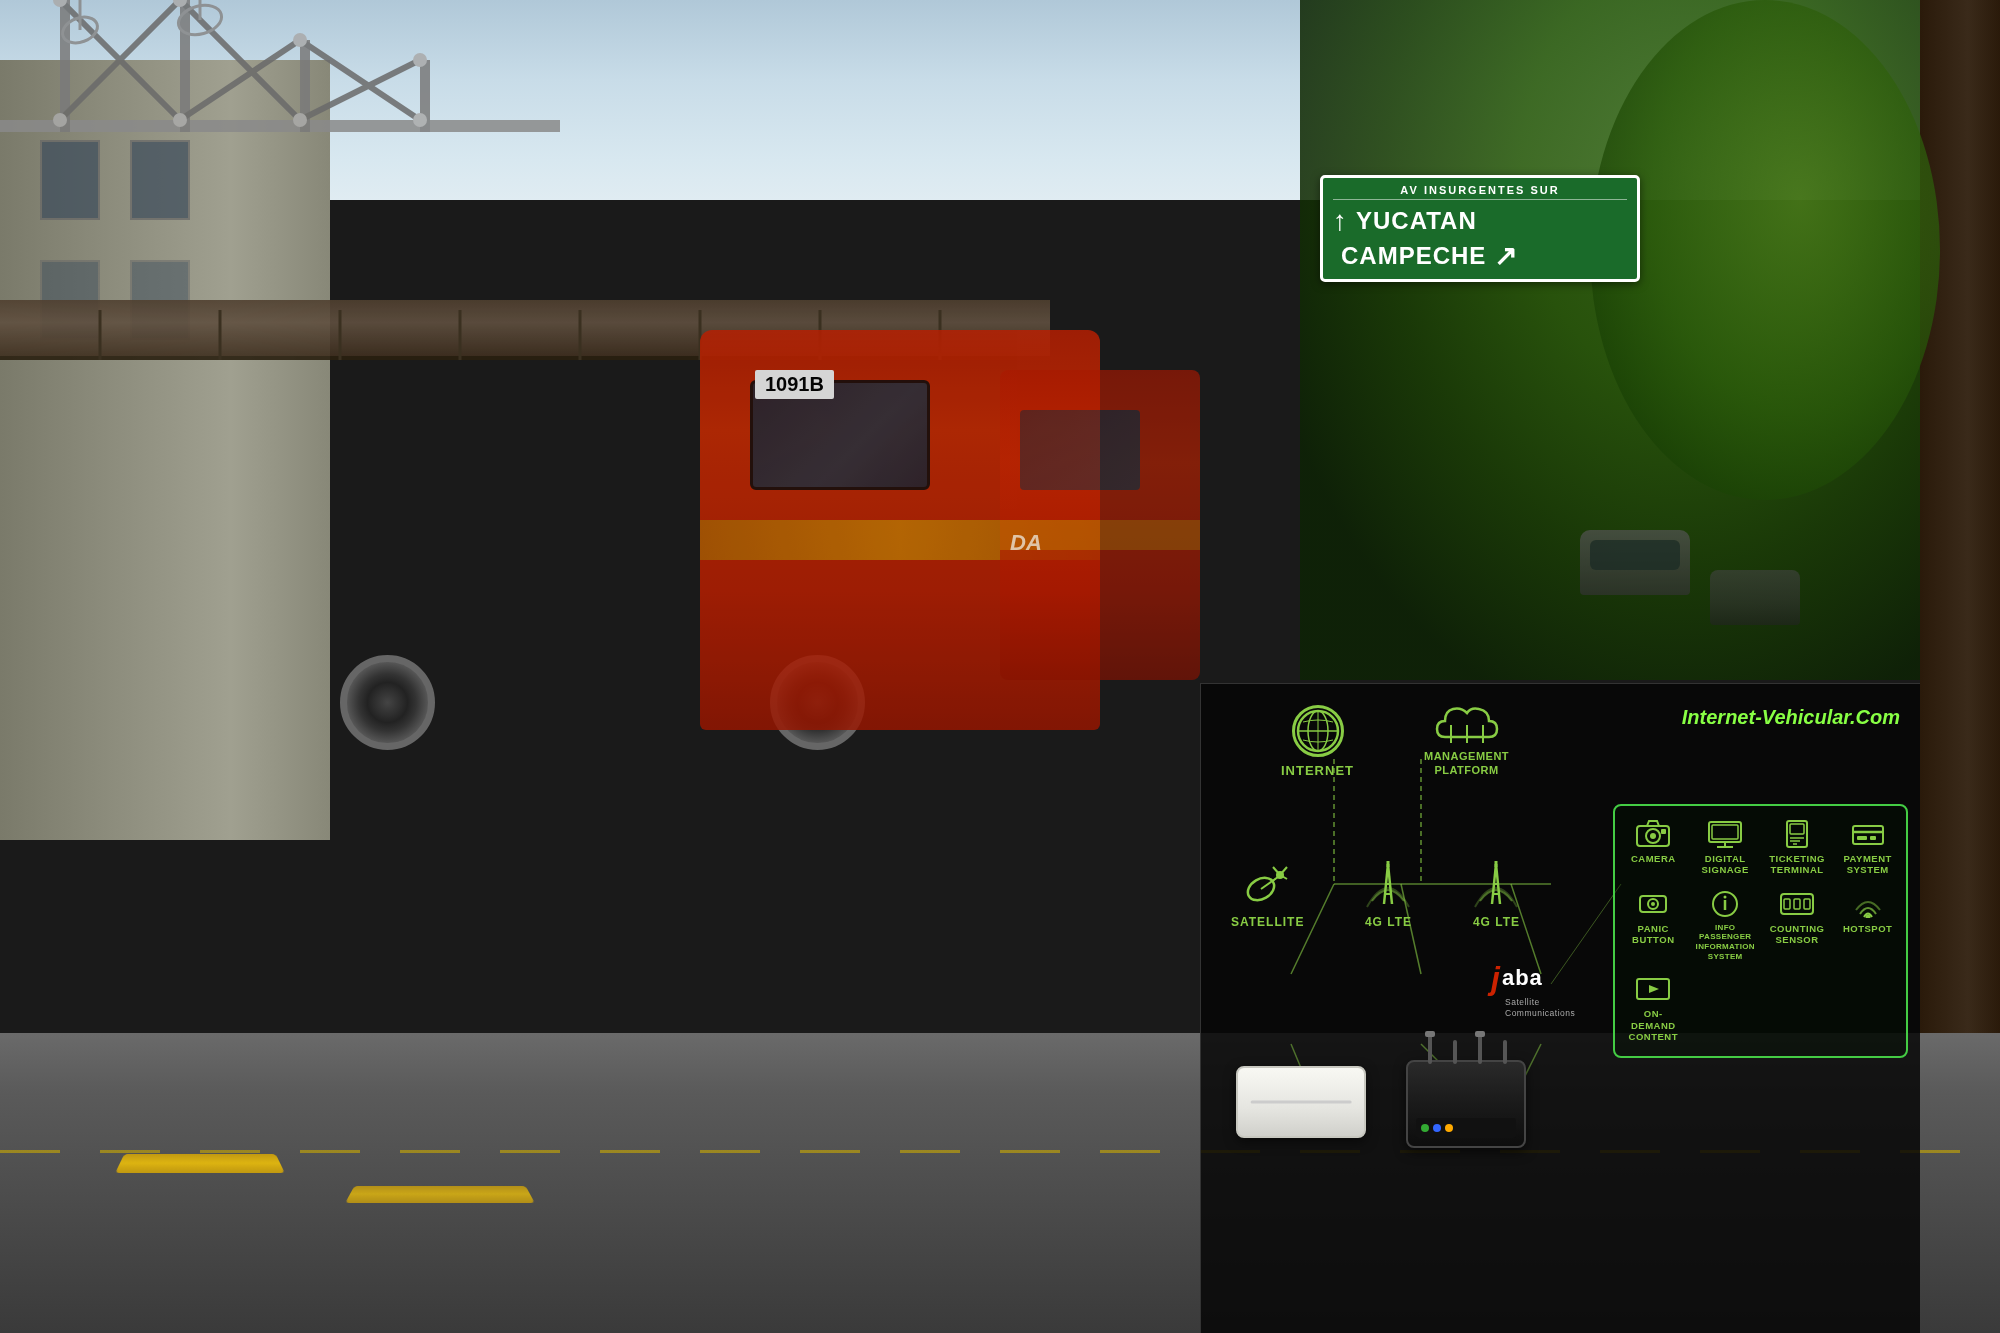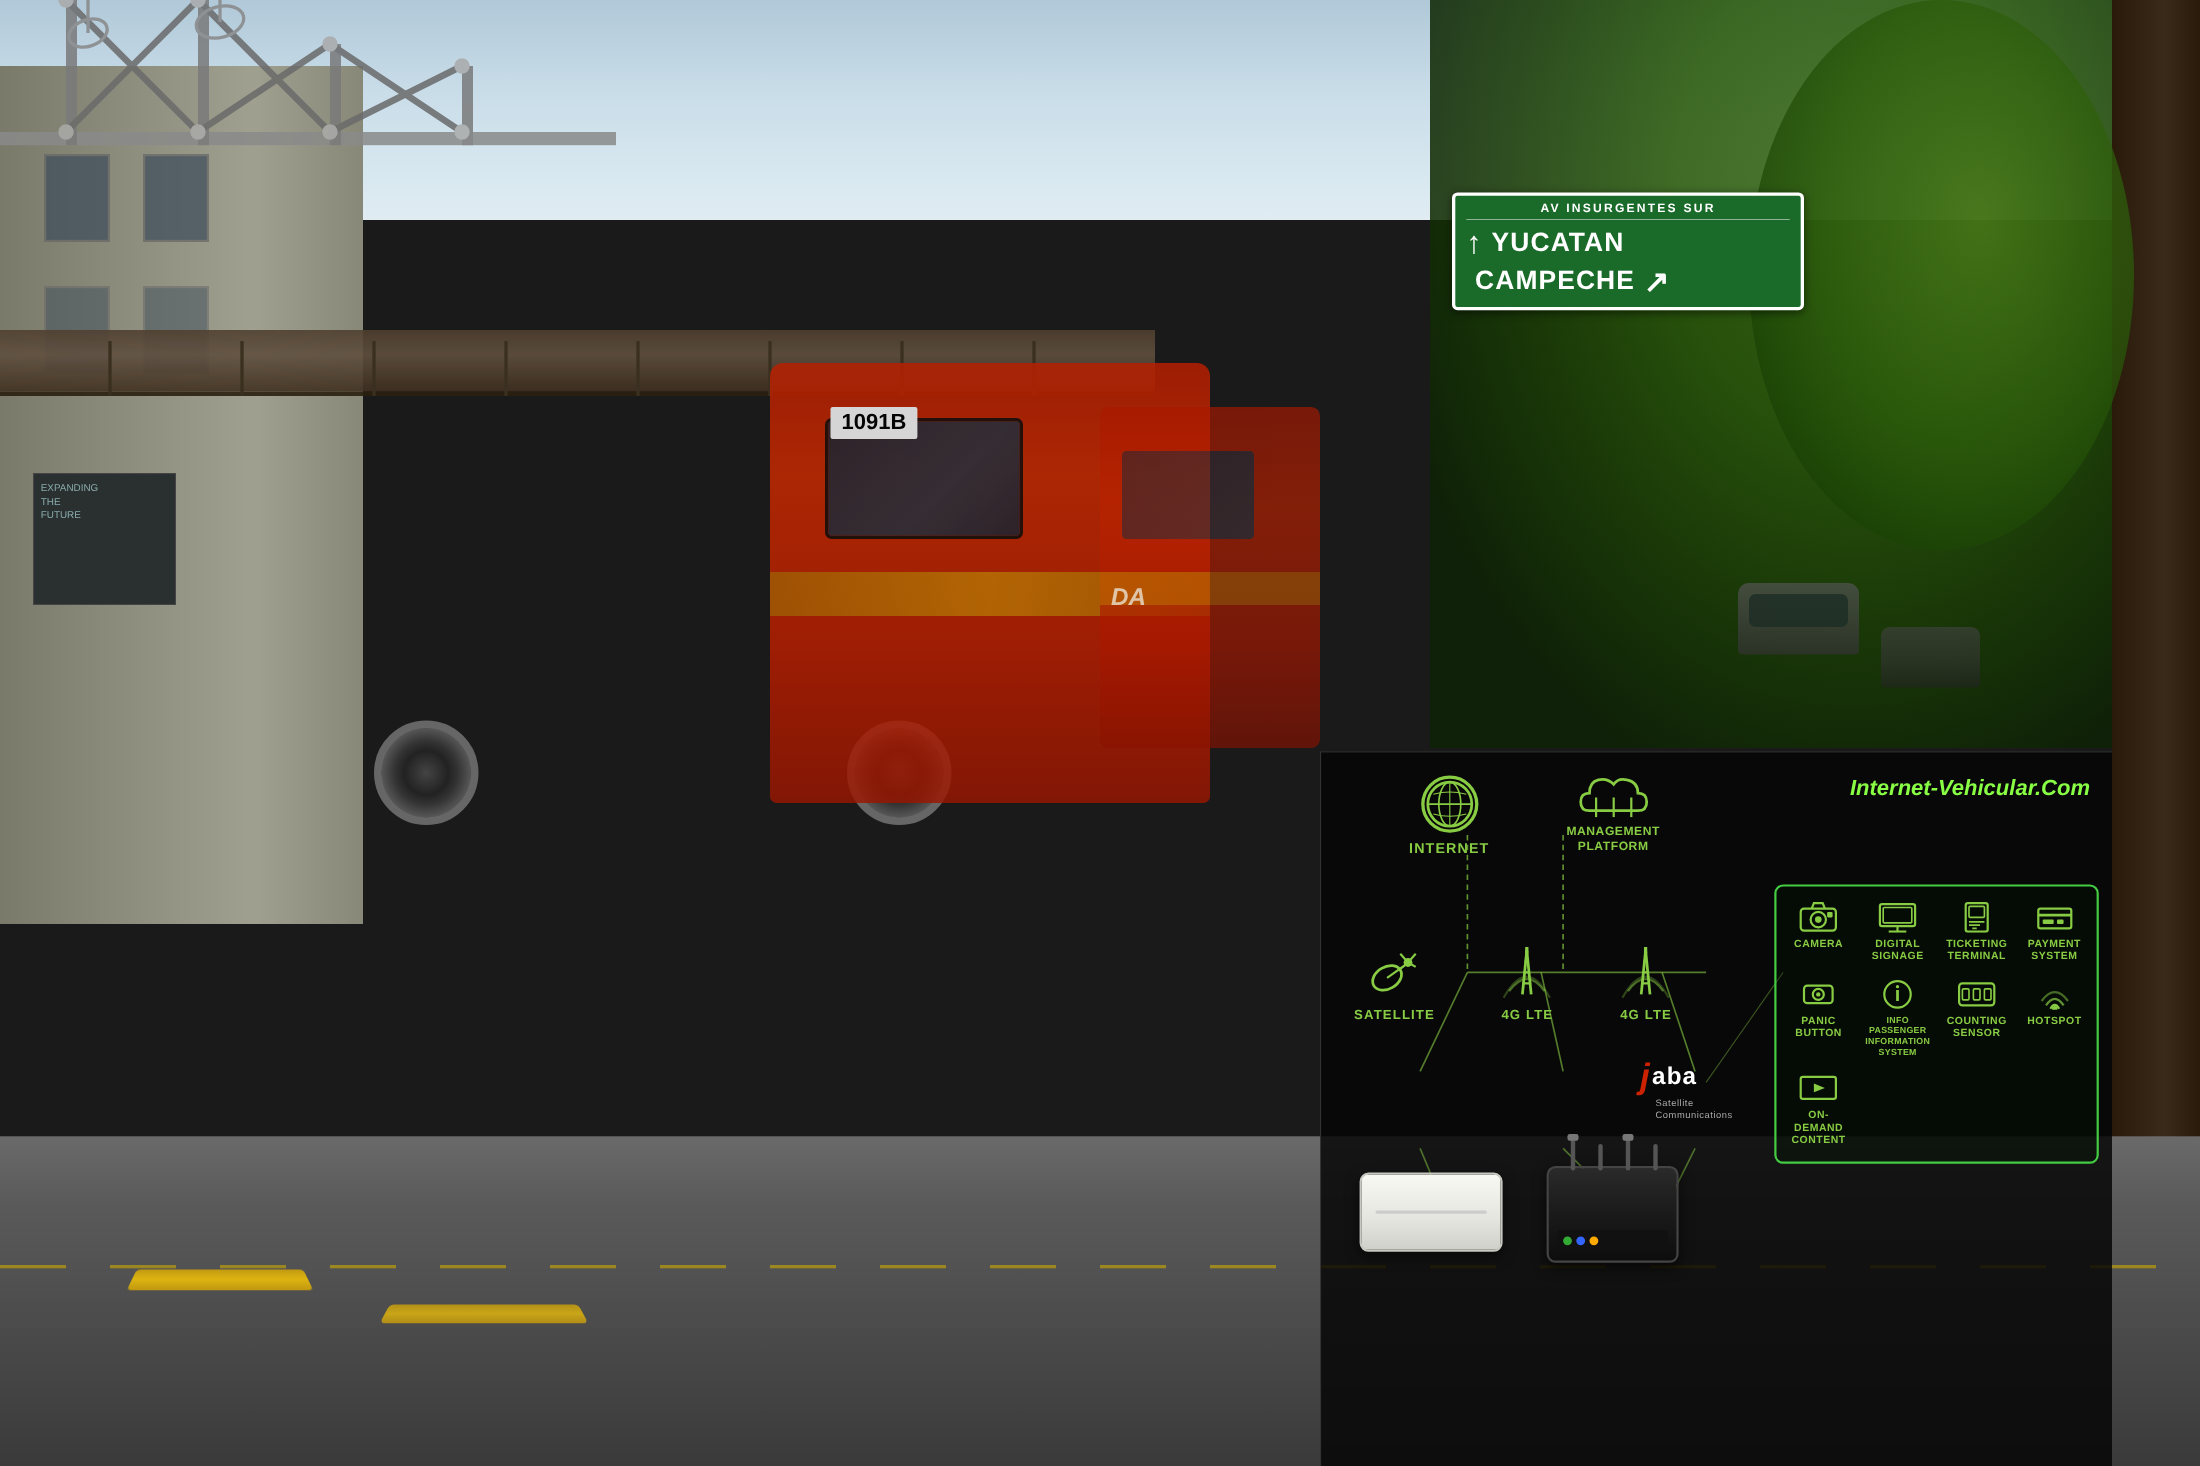--- a/index.html
+++ b/index.html
@@ -19,23 +19,20 @@
 
   <div style="position:absolute;top:0;left:0;right:0;height:200px;background:linear-gradient(to bottom,#b0c8d8 0%,#c8dce8 40%,#d8e8f0 80%,#e0ecf2 100%);"></div>
 
   <div style="position:absolute;top:60px;left:0;width:330px;height:780px;background:linear-gradient(to right,#7a7a6a 0%,#909080 40%,#a0a090 70%,#888878 100%);">
 
     <div style="position:absolute;top:80px;left:40px;width:60px;height:80px;background:#3a4a5a;border:2px solid #666;opacity:0.7;"></div>
     <div style="position:absolute;top:80px;left:130px;width:60px;height:80px;background:#3a4a5a;border:2px solid #666;opacity:0.7;"></div>
     <div style="position:absolute;top:200px;left:40px;width:60px;height:80px;background:#3a4a5a;border:2px solid #666;opacity:0.5;"></div>
     <div style="position:absolute;top:200px;left:130px;width:60px;height:80px;background:#3a4a5a;border:2px solid #666;opacity:0.5;"></div>
 
-    <div style="position:absolute;top:370px;left:30px;width:130px;height:120px;background:#2a3030;border:1px solid #444;">
-      <div style="color:#88aaaa;font-size:9px;padding:6px;line-height:1.4;">EXPANDING<br>THE<br>FUTURE</div>
-    </div>
   </div>
 
   <div style="position:absolute;top:0;left:0;width:560px;height:300px;">
     <svg viewBox="0 0 560 300" style="width:100%;height:100%;opacity:0.85;">
 
       <rect x="0" y="120" width="560" height="12" fill="#8a8a8a"></rect>
 
       <rect x="60" y="0" width="10" height="132" fill="#7a7a7a"></rect>
       <rect x="180" y="0" width="10" height="132" fill="#7a7a7a"></rect>
       <rect x="300" y="40" width="10" height="92" fill="#7a7a7a"></rect>

